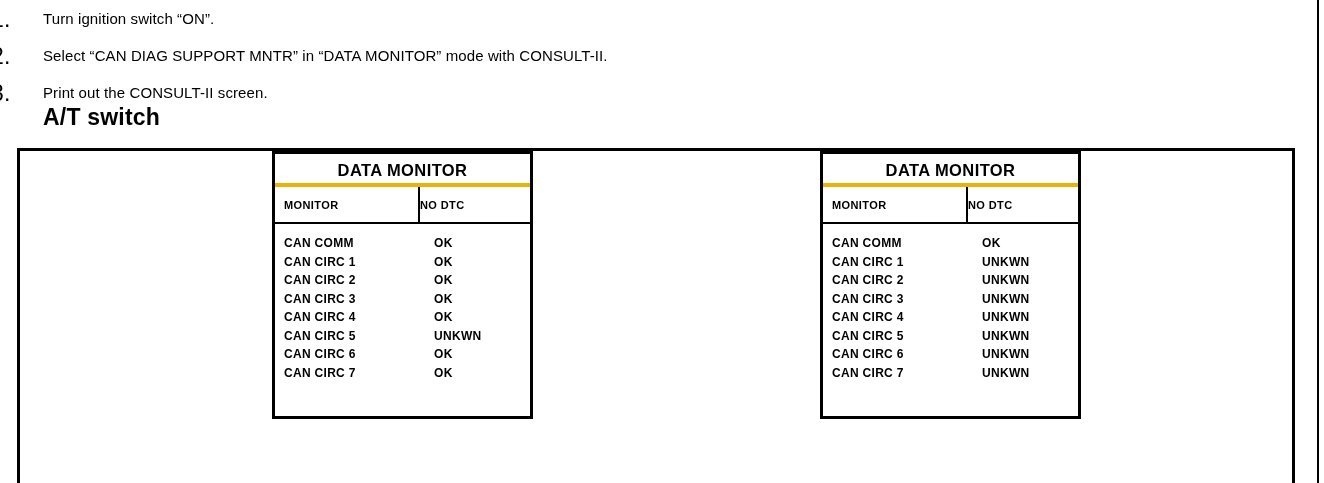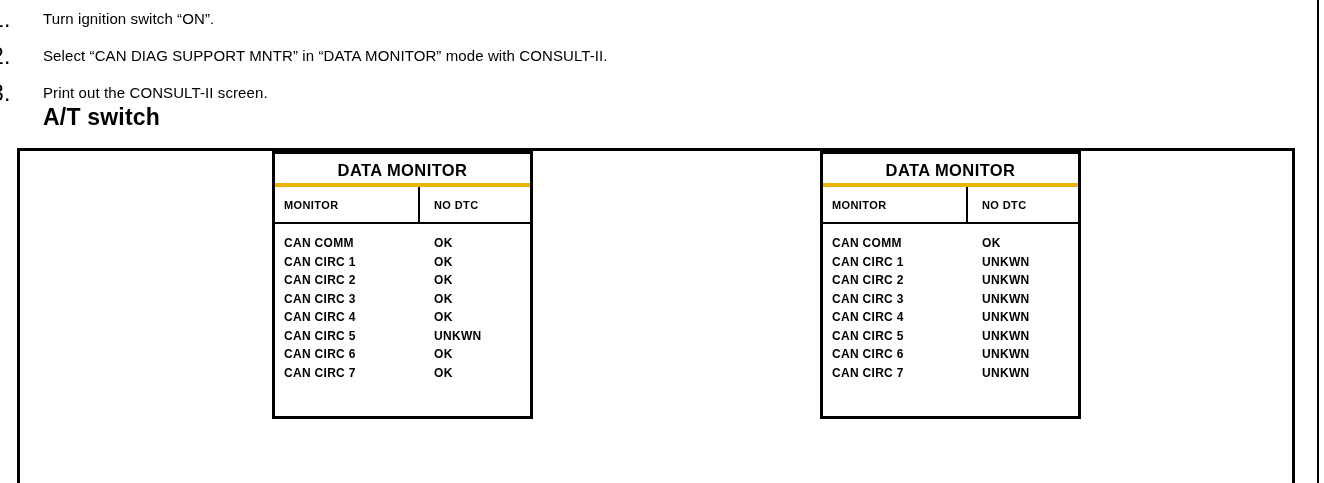--- a/index.html
+++ b/index.html
@@ -133,21 +133,20 @@
     letter-spacing: 0.4px;
     box-sizing: border-box;
   }
   .mt-colhead.left {
     width: 145px;
     padding-left: 9px;
     border-right: 2px solid #000000;
   }
   .mt-colhead.right {
     flex: 1;
-    padding-left: 14px;
   }
 
   .mt-body {
     padding: 10px 0 0 0;
   }
   .mt-row {
     display: flex;
     height: 18.5px;
     line-height: 18.5px;
     font-weight: bold;

